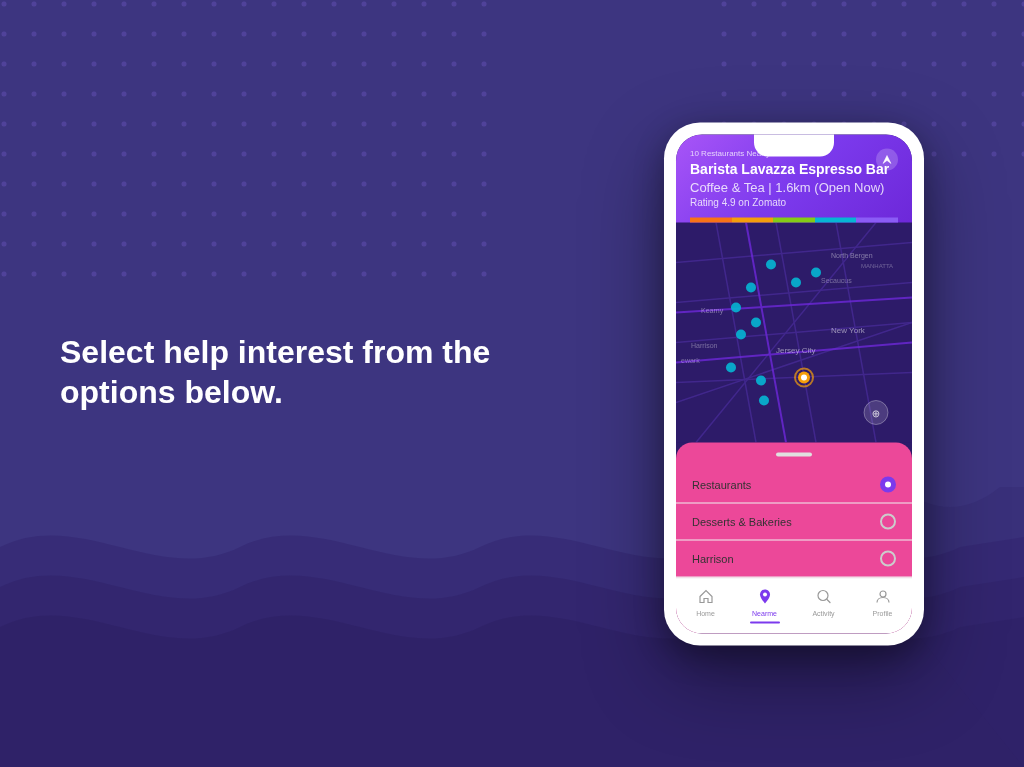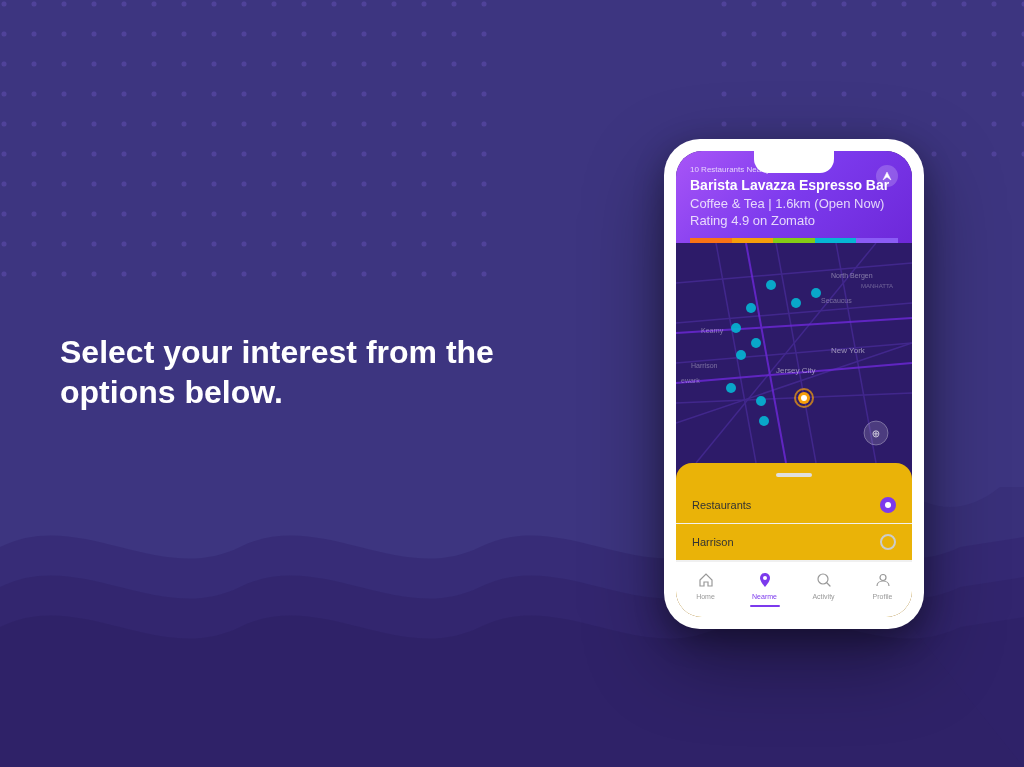--- a/index.html
+++ b/index.html
@@ -120,21 +120,21 @@
       margin-bottom: 3px;
     }
 
     .info-card-sub {
       font-size: 13px;
       color: rgba(255,255,255,0.8);
       margin-bottom: 2px;
     }
 
     .info-card-rating {
-      font-size: 13px;
+      font-size: 10px;
       color: rgba(255,255,255,0.8);
       margin-bottom: 10px;
     }
 
     .nav-icon-right {
       position: absolute;
       top: 14px;
       right: 14px;
       width: 22px;
       height: 22px;
@@ -166,21 +166,21 @@
     .map-area svg {
       position: absolute;
       top: 0;
       left: 0;
       width: 100%;
       height: 100%;
     }
 
     
     .bottom-sheet {
-      background: #eab308;
+      background: #ec4899;
       border-radius: 16px 16px 0 0;
       padding: 10px 0 0 0;
       position: relative;
     }
 
     .sheet-handle {
       width: 36px;
       height: 4px;
       background: #e0e0e0;
       border-radius: 2px;
@@ -289,21 +289,21 @@
   <svg viewBox="0 0 1024 280" preserveAspectRatio="none">
     <path d="M0,60 C80,20 160,100 240,60 C320,20 400,100 480,60 C560,20 640,100 720,60 C800,20 880,100 960,60 L1024,50 L1024,280 L0,280 Z" fill="rgba(50,35,110,0.5)"></path>
     <path d="M0,100 C80,60 160,140 240,100 C320,60 400,140 480,100 C560,60 640,140 720,100 C800,60 880,140 960,100 L1024,90 L1024,280 L0,280 Z" fill="rgba(45,30,100,0.4)"></path>
     <path d="M0,140 C80,100 160,180 240,140 C320,100 400,180 480,140 C560,100 640,180 720,140 C800,100 880,180 960,140 L1024,130 L1024,280 L0,280 Z" fill="rgba(40,25,90,0.3)"></path>
 
     <path d="M800,0 Q850,40 900,0 Q950,40 1000,0 L1024,0 L1024,280" fill="rgba(50,35,110,0.3)"></path>
   </svg>
 </div>
 
 <div class="left-content">
-  <h1 class="main-heading">Select your interest from the options below.</h1>
+  <h1 class="main-heading">Select help interest from the options below.</h1>
 </div>
 
 <div class="phone-wrapper">
   <div class="phone-frame">
     <div class="phone-notch"></div>
     <div class="phone-screen">
 
       <div class="info-card">
         <div class="nav-icon-right">
           <svg width="10" height="10" viewBox="0 0 10 10" fill="none">
@@ -382,20 +382,24 @@
         <div class="sheet-handle"></div>
 
         <div class="sheet-item">
           <span class="sheet-item-label">Restaurants</span>
           <div class="radio-outer selected">
             <div class="radio-inner"></div>
           </div>
         </div>
 
 
+        <div class="sheet-item">
+          <span class="sheet-item-label">Desserts &amp; Bakeries</span>
+          <div class="radio-outer"></div>
+        </div>
 
         <div class="sheet-item">
           <span class="sheet-item-label">Harrison</span>
           <div class="radio-outer"></div>
         </div>
 
         <div class="tab-bar">
 
           <div class="tab-item">
             <div class="tab-icon">

